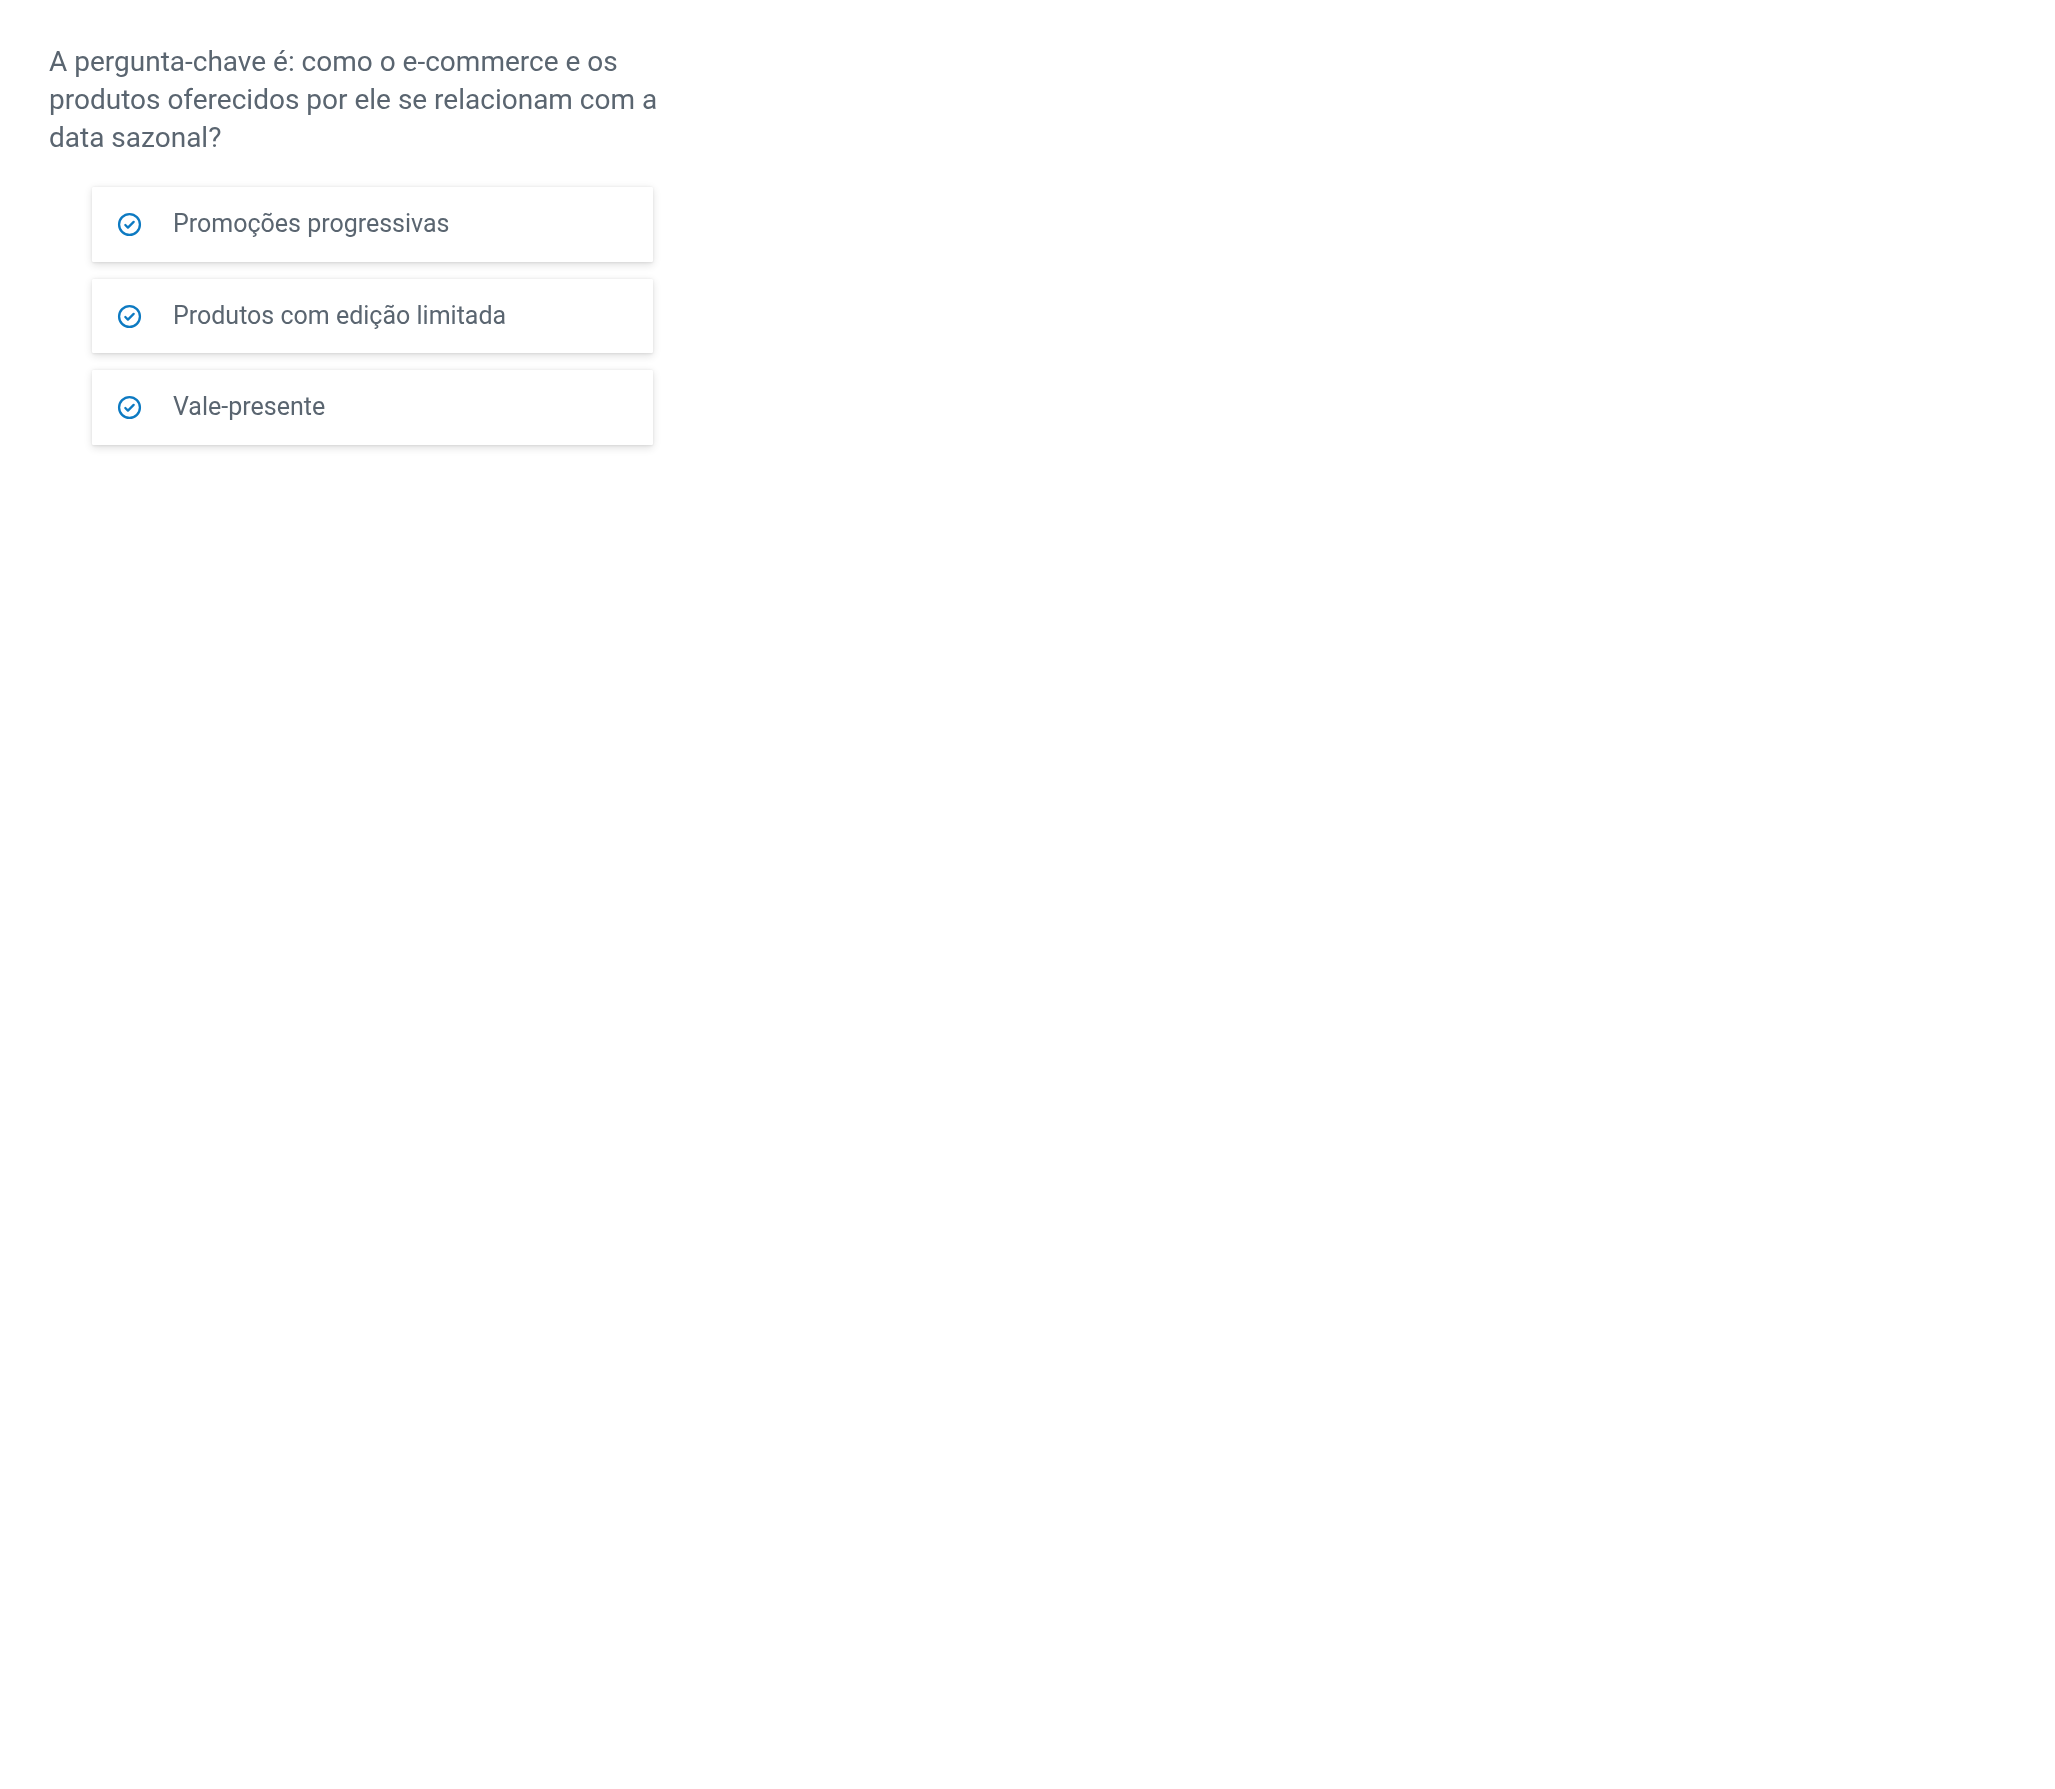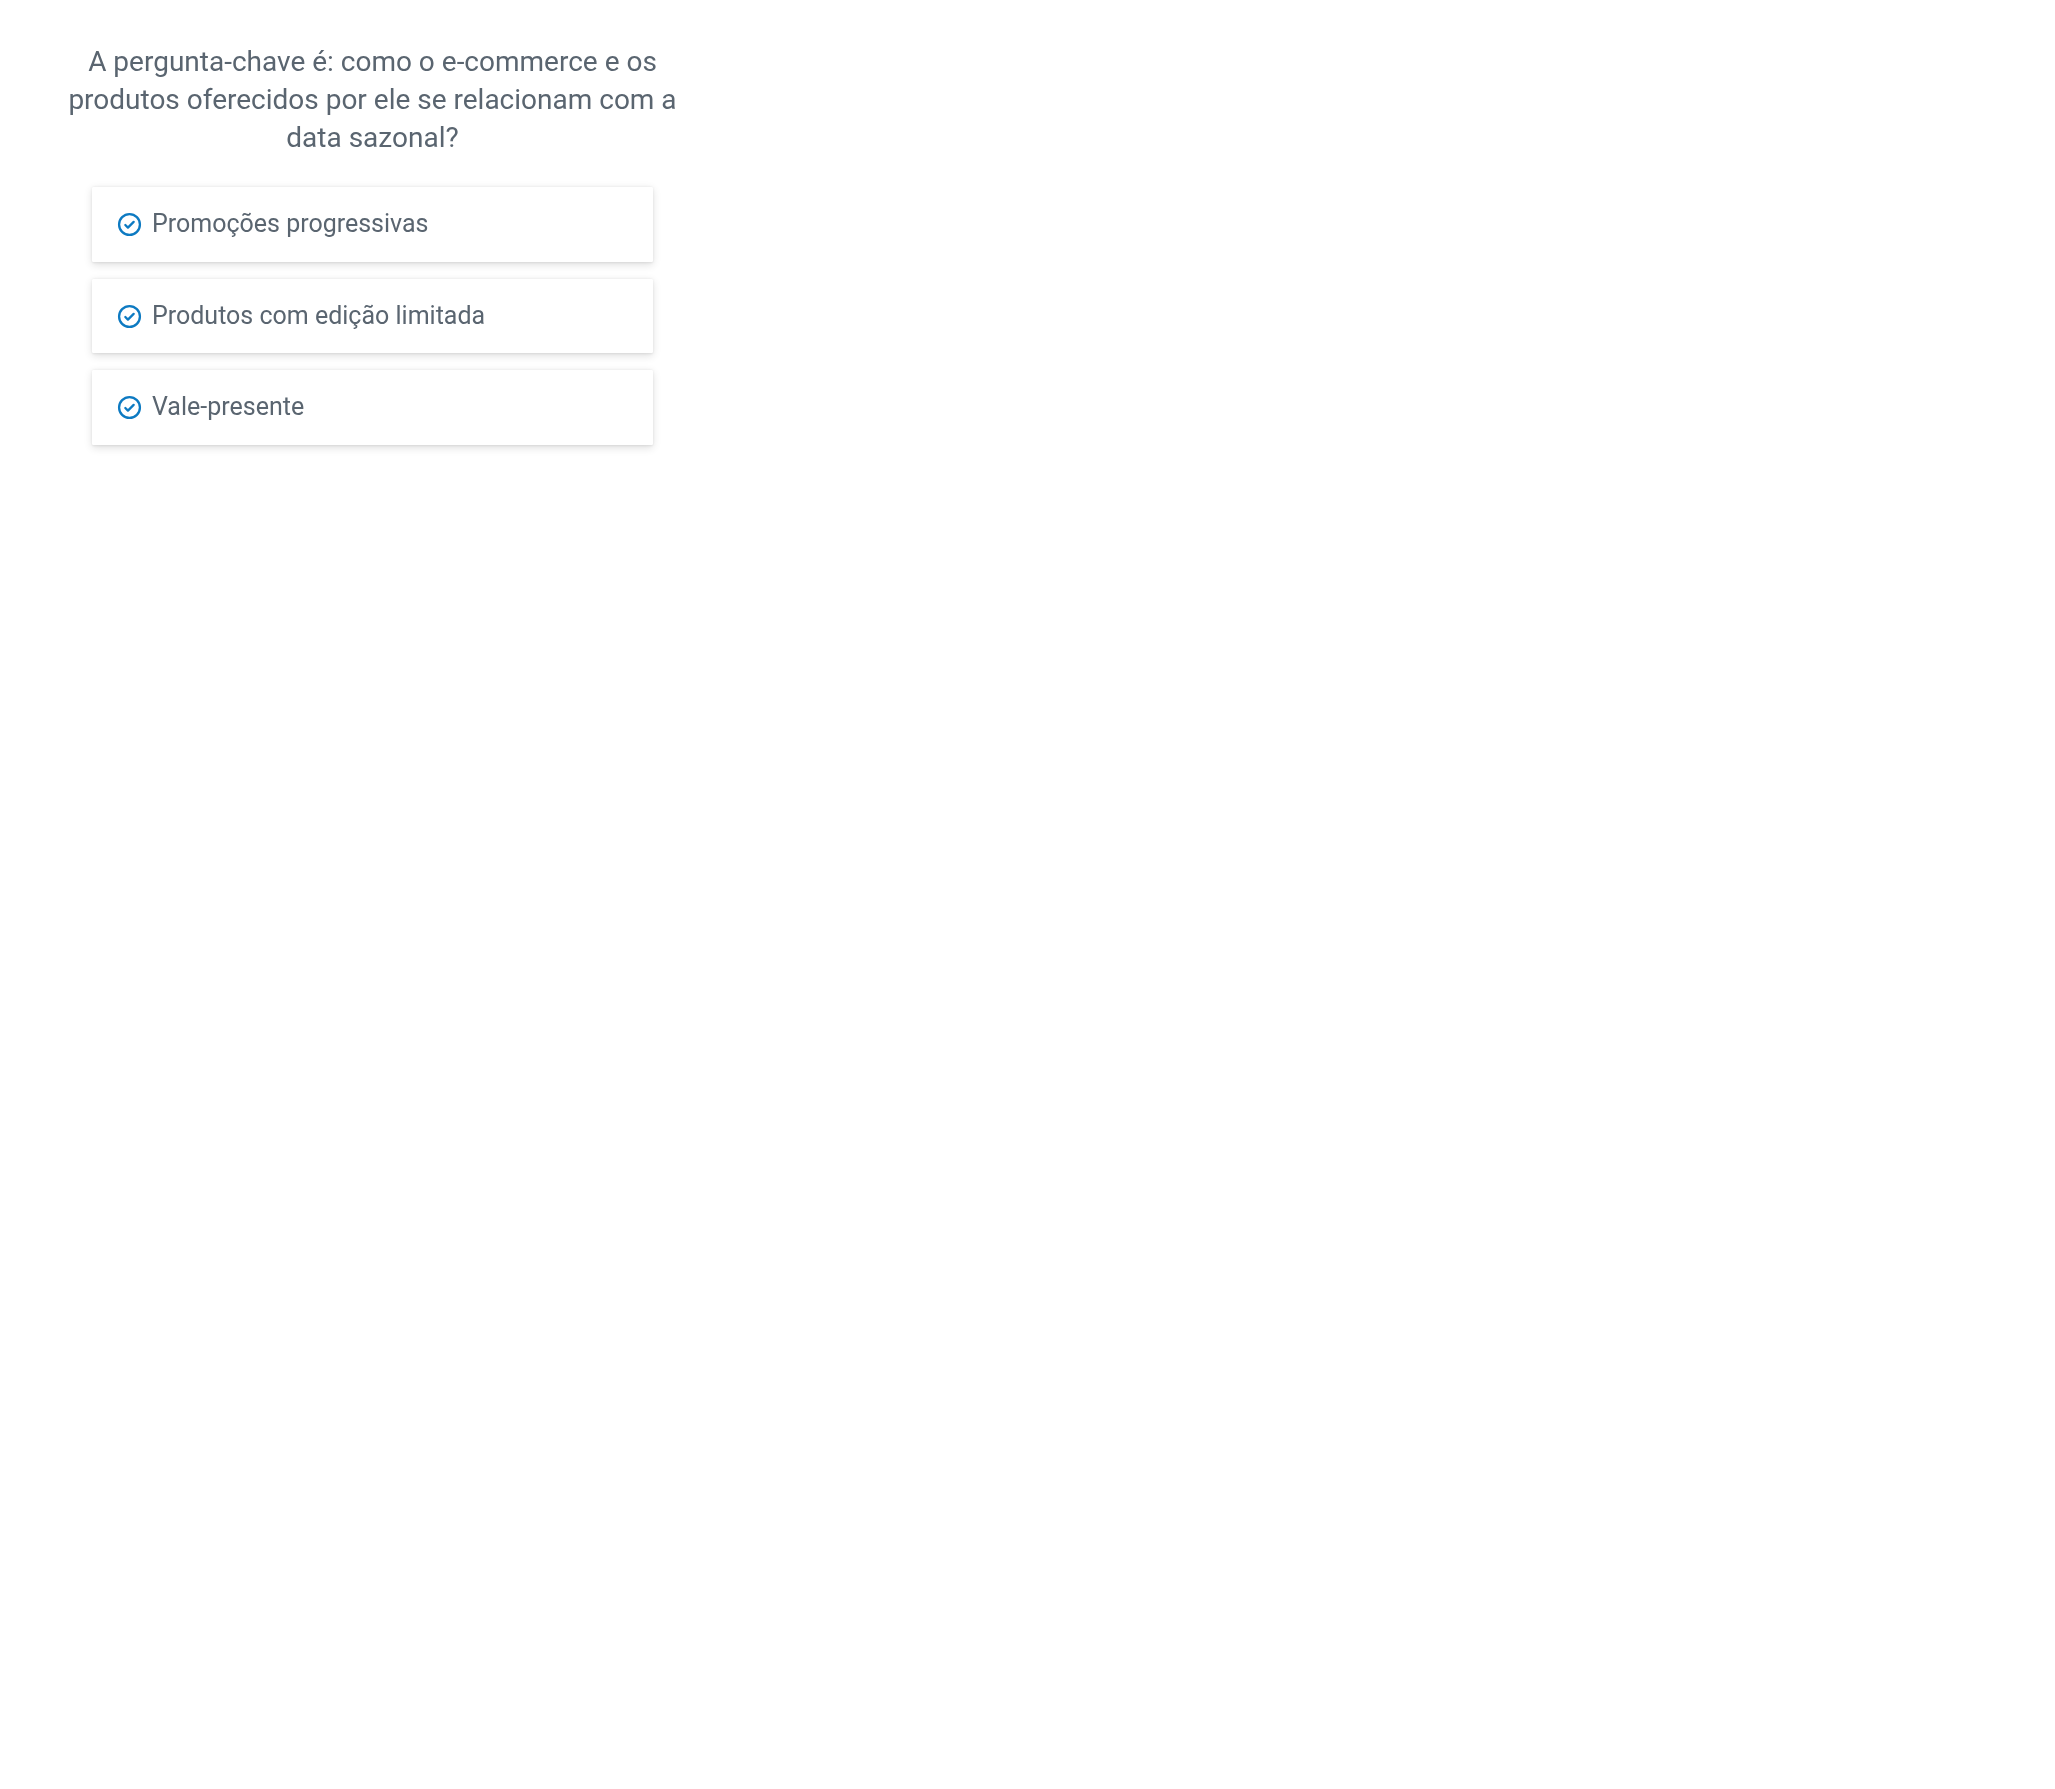--- a/index.html
+++ b/index.html
@@ -16,36 +16,35 @@
     .intro {
       font-size: 28px;
       line-height: 1.35;
       color: #5a6570;
       margin-bottom: 31px;
       font-weight: 400;
       max-width: 647px;
     }
     .intro-paragraph {
       margin-bottom: 25px;
-      text-align: center;
     }
     .cards-wrapper {
       padding-left: 43px;
       padding-right: 43px;
       max-width: 647px;
     }
     .card {
       background: #ffffff;
       border-radius: 1.2px;
       box-shadow: 0 2.5px 8.6px rgba(0,0,0,0.12), 0 0.6px 2.5px rgba(0,0,0,0.08);
       margin-bottom: 17px;
       padding: 21px 25px;
       display: flex;
       align-items: center;
-      gap: 10px;
+      gap: 31px;
     }
     .check-icon {
       flex: 0 0 auto;
       width: 25px;
       height: 25px;
       display: inline-flex;
       align-items: center;
       justify-content: center;
     }
     .check-icon svg {

